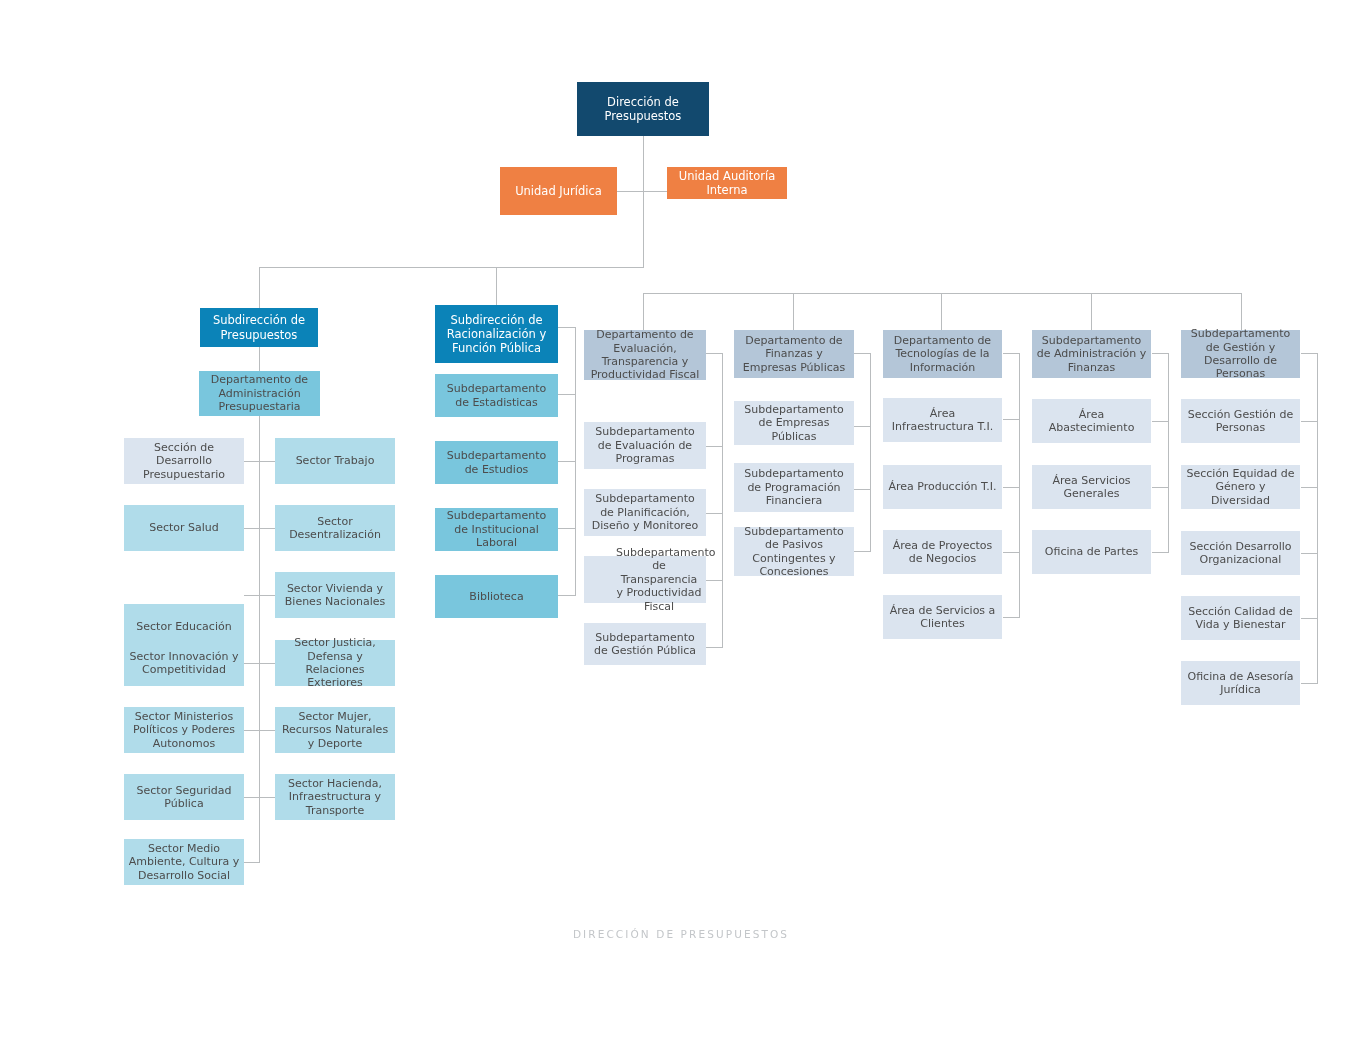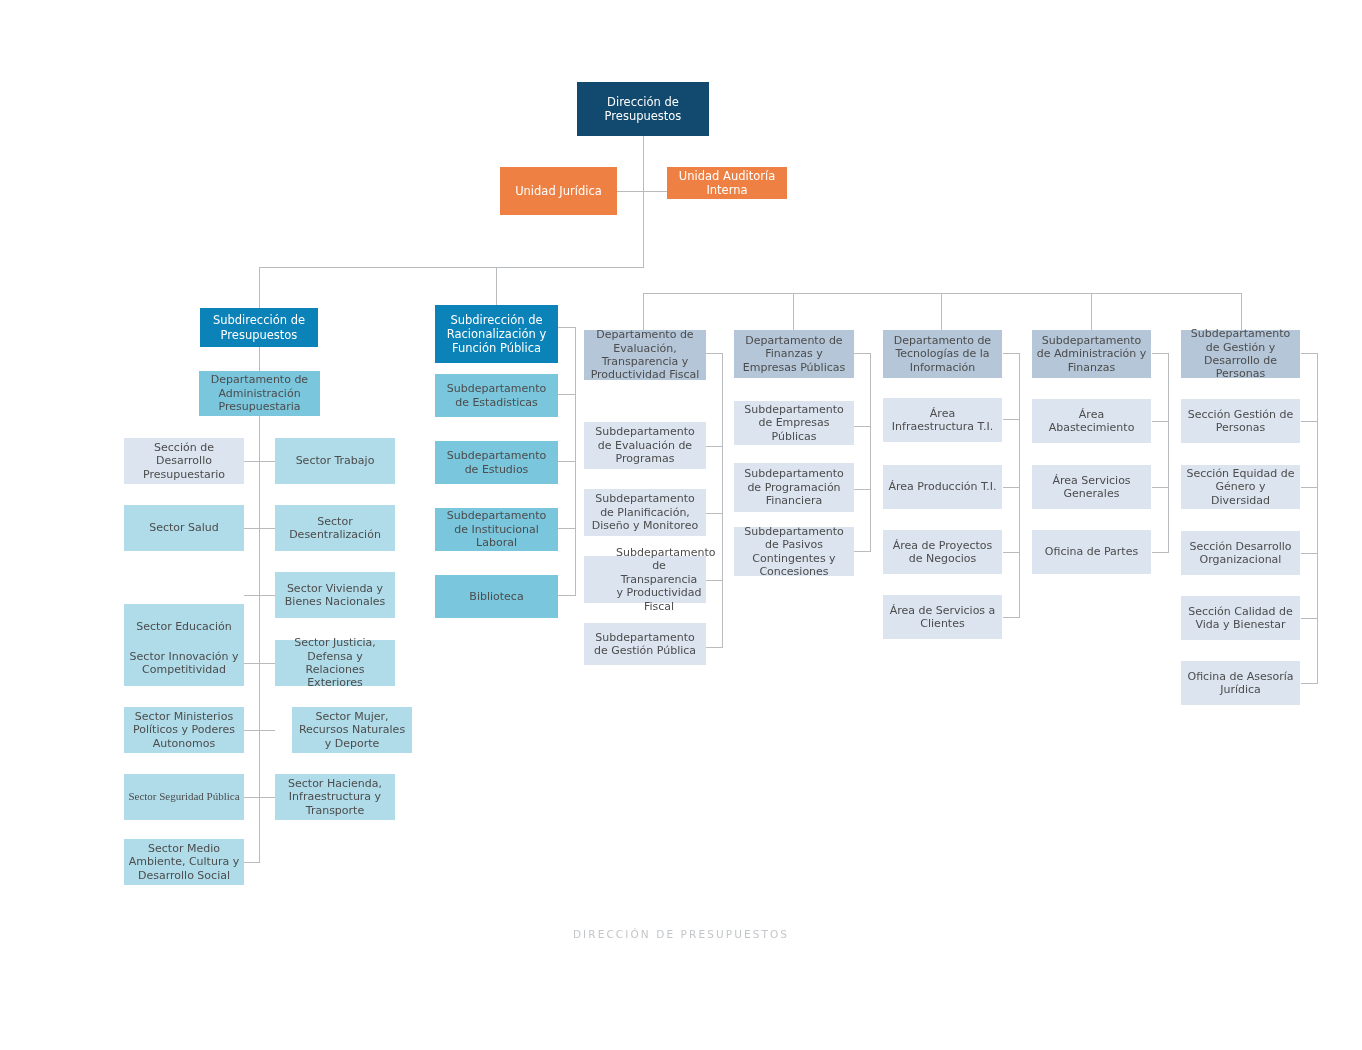--- a/index.html
+++ b/index.html
@@ -187,40 +187,40 @@
   </div>
   <div class="box lvl-cyan" style="left:124px; top:572px; width:120px; height:46px;margin-top:32px;">
     <span>Sector Educación</span>
   </div>
   <div class="box lvl-cyan" style="left:124px; top:640px; width:120px; height:46px;">
     <span>Sector Innovación y Competitividad</span>
   </div>
   <div class="box lvl-cyan" style="left:124px; top:707px; width:120px; height:46px;">
     <span>Sector Ministerios Políticos y Poderes Autonomos</span>
   </div>
-  <div class="box lvl-cyan" style="left:124px; top:774px; width:120px; height:46px;font-family:Liberation Serif, serif;">
+  <div class="box lvl-cyan" style="left:124px; top:774px; width:120px; height:46px;">
     <span>Sector Seguridad Pública</span>
   </div>
   <div class="box lvl-cyan" style="left:124px; top:839px; width:120px; height:46px;">
     <span>Sector Medio Ambiente, Cultura y Desarrollo Social</span>
   </div>
 
   <div class="box lvl-cyan" style="left:275px; top:438px; width:120px; height:46px;">
     <span>Sector Trabajo</span>
   </div>
   <div class="box lvl-cyan" style="left:275px; top:505px; width:120px; height:46px;">
     <span>Sector Desentralización</span>
   </div>
   <div class="box lvl-cyan" style="left:275px; top:572px; width:120px; height:46px;">
     <span>Sector Vivienda y Bienes Nacionales</span>
   </div>
   <div class="box lvl-cyan" style="left:275px; top:640px; width:120px; height:46px;">
     <span>Sector Justicia, Defensa y Relaciones Exteriores</span>
   </div>
-  <div class="box lvl-cyan" style="left:292px; top:707px; width:120px; height:46px;">
+  <div class="box lvl-cyan" style="left:275px; top:707px; width:120px; height:46px;">
     <span>Sector Mujer, Recursos Naturales y Deporte</span>
   </div>
   <div class="box lvl-cyan" style="left:275px; top:774px; width:120px; height:46px;">
     <span>Sector Hacienda, Infraestructura y Transporte</span>
   </div>
 
   <div class="box lvl-sub" style="left:435px; top:305px; width:123px; height:58px;">
     <span>Subdirección de Racionalización y Función Pública</span>
   </div>
   <div class="box lvl-dep-cyan" style="left:435px; top:374px; width:123px; height:43px;">

